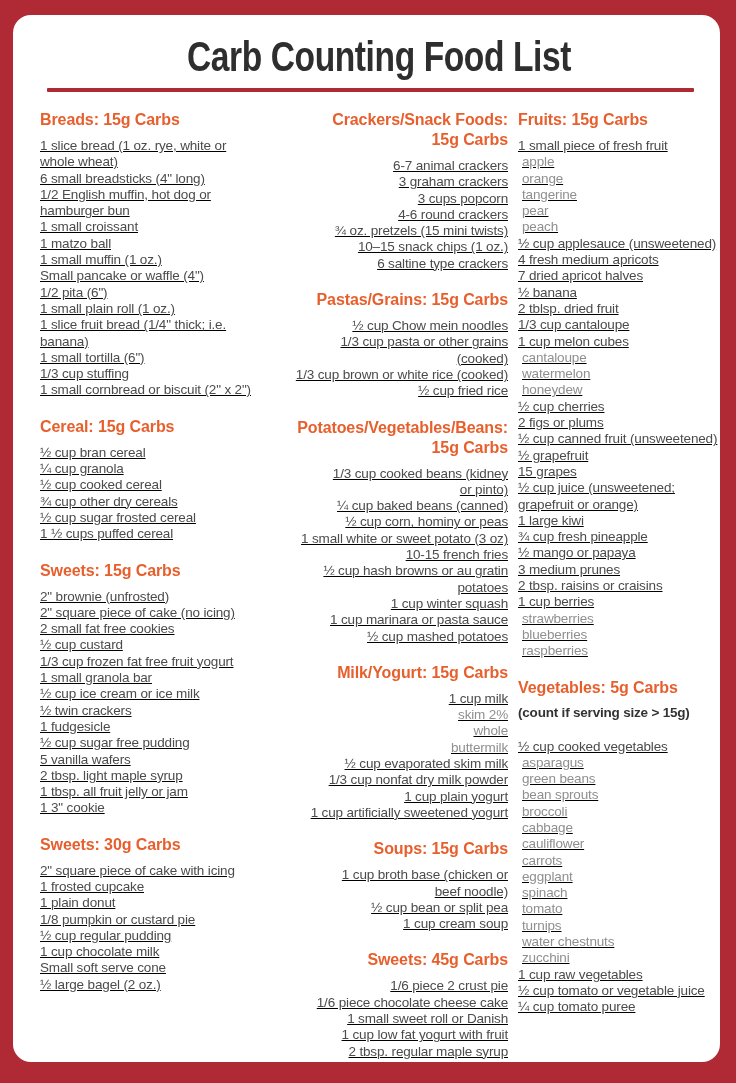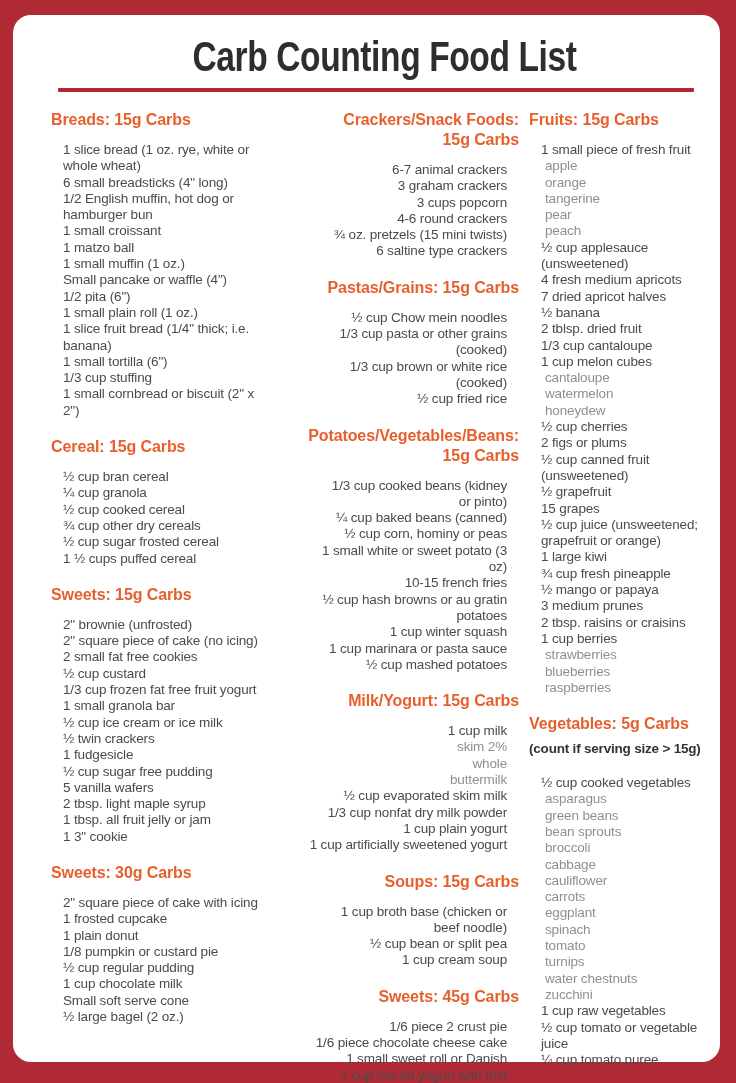--- a/index.html
+++ b/index.html
@@ -15,21 +15,21 @@
     overflow: hidden;
   }
   .card {
     position: absolute;
     left: 13px;
     top: 15px;
     right: 16px;
     bottom: 21px;
     background: #ffffff;
     border-radius: 18px;
-    padding: 8px 2px 0 38px;
+    padding: 8px 2px 0 27px;
     box-sizing: border-box;
   }
   .page-title {
     margin: 10px 0 0 0;
     text-align: center;
     font-size: 43px;
     line-height: 46px;
     font-weight: 700;
     color: var(--title-color, #2f2e2e);
     transform: scaleX(0.78);
@@ -65,22 +65,23 @@
   .sec-note {
     font-size: 13.5px;
     line-height: 17px;
     font-weight: 700;
     color: #333333;
     margin: -2px 0 18px 0;
     letter-spacing: -0.2px;
   }
   .items {
     list-style: none;
-    margin: 12px;
+    margin: 0;
     padding: 0;
+    text-decoration: underline;
   }
   .items li {
     font-size: 13.5px;
     line-height: 16.3px;
     color: var(--body-color, #4c4b4b);
     white-space: pre-line;
     letter-spacing: -0.15px;
   }
   .items li.muted {
     color: var(--muted-color, #8f8f8f);
@@ -163,20 +164,21 @@
     <div class="col col-2">
         <section>
           <h2 class="sec-heading">Crackers/Snack Foods:
 15g Carbs</h2>
           <ul class="items">
             <li class="">6-7 animal crackers</li>
             <li class="">3 graham crackers</li>
             <li class="">3 cups popcorn</li>
             <li class="">4-6 round crackers</li>
             <li class="">¾ oz. pretzels (15 mini twists)</li>
+            <li class="">10–15 snack chips (1 oz.)</li>
             <li class="">6 saltine type crackers</li>
           </ul>
         </section>
         <section>
           <h2 class="sec-heading">Pastas/Grains: 15g Carbs</h2>
           <ul class="items">
             <li class="">½ cup Chow mein noodles</li>
             <li class="">1/3 cup pasta or other grains
 (cooked)</li>
             <li class="">1/3 cup brown or white rice (cooked)</li>

